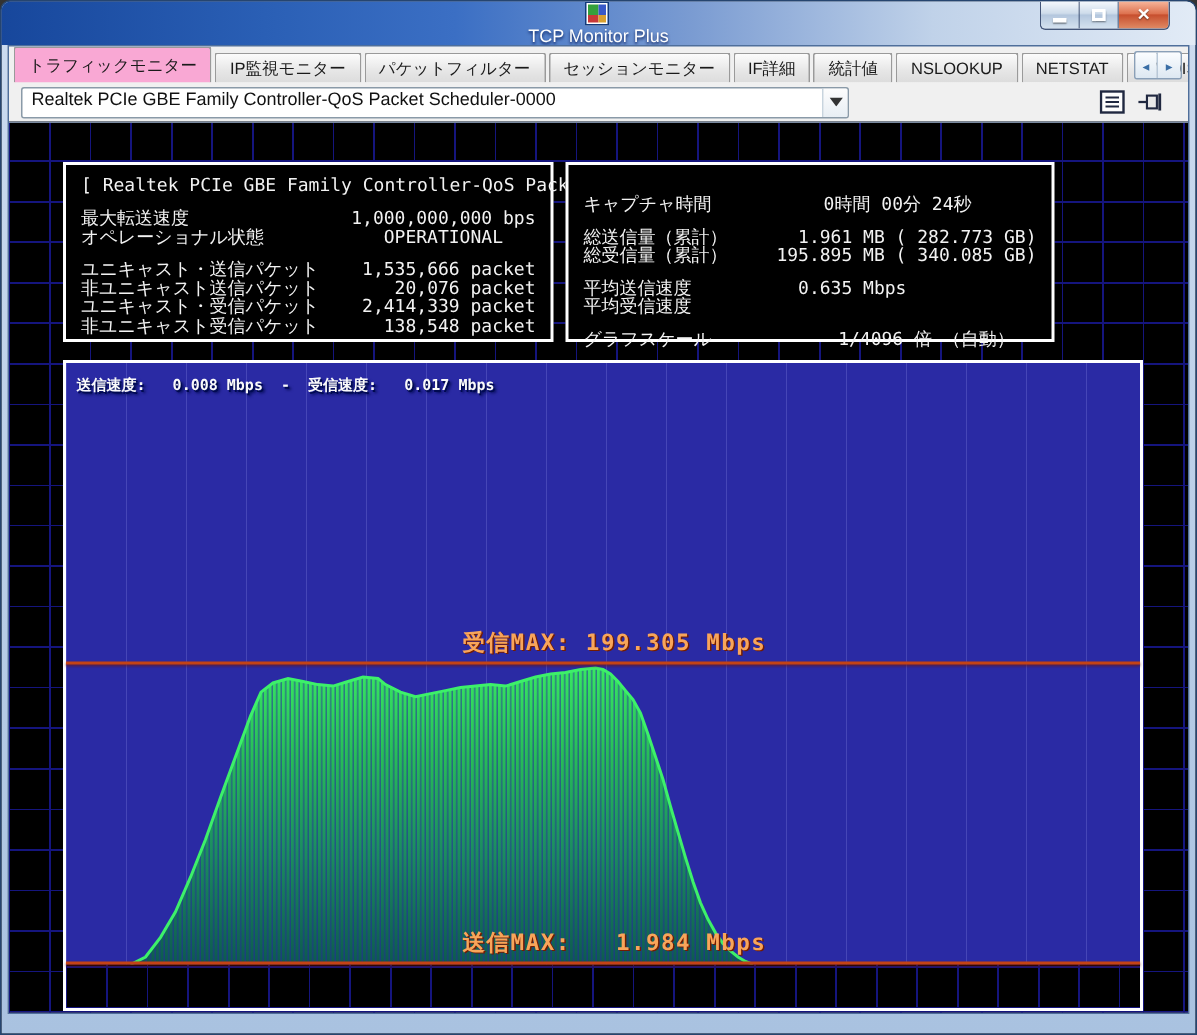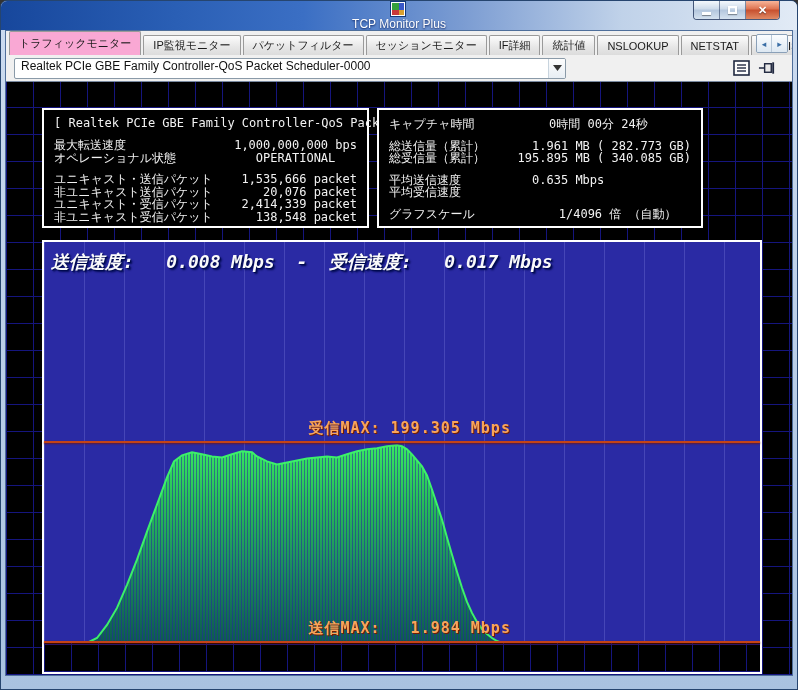--- a/index.html
+++ b/index.html
@@ -74,21 +74,21 @@
   
   #graph { position:absolute; left:36px; top:158px; width:720px; height:434px; border:2px solid #fff;
            background-color:#000;
            background-image:
              repeating-linear-gradient(0deg,#15157e 0,#15157e 1px,transparent 1px,transparent 27px),
              repeating-linear-gradient(90deg,#15157e 0,#15157e 1px,transparent 1px,transparent 27px); }
   #plot { position:absolute; left:0; top:0; width:716px; height:401px; background-color:#2a2aa4;
           background-image:repeating-linear-gradient(90deg,rgba(135,135,228,.30) 0,rgba(135,135,228,.30) 1px,transparent 1px,transparent 40px); }
   #area-svg { position:absolute; left:0; top:0; }
   #speed-header { position:absolute; left:7px; top:8px; font-family:"DejaVu Sans Mono", monospace;
-                  font-weight:bold; font-size:18px; color:#fafafa; white-space:pre; text-shadow:1px 1px 0 #000a50, 2px 2px 2px #000a50;font-style:italic; }
+                  font-weight:bold; font-size:10px; color:#fafafa; white-space:pre; text-shadow:1px 1px 0 #000a50, 2px 2px 2px #000a50; }
   .max-line { position:absolute; left:0; width:716px; height:2px; background:#c44316; box-shadow:0 1px 2px rgba(120,20,0,.7); }
   #recv-line { top:199px; }
   #send-line { top:399px; }
   .max-label { position:absolute; left:48%; transform:translateX(-50%); font-family:"DejaVu Sans Mono", monospace;
                font-weight:bold; font-size:15px; color:#f8a55a; white-space:pre; text-shadow:1px 1px 0 #741c00; letter-spacing:1px;padding-left:44px; }
   #recv-label { top:177px; }
   #send-label { top:377px; }
 </style>
 </head>
 <body>
@@ -207,21 +207,21 @@
               <span class="ival">2,414,339 packet</span>
             </div>
             <div class="irow">
               <span class="ilabel">非ユニキャスト受信パケット</span>
               <span class="ival">138,548 packet</span>
             </div>
           </div>
       </div>
 
       <div class="info-panel" id="panel-right">
-        <div class="rows" style="margin-top:2px">
+        <div class="rows" style="margin-top:14px">
             <div class="irow">
               <span class="ilabel">キャプチャ時間</span>
               <span class="ival">0時間 00分 24秒      </span>
             </div>
             <div class="irow gap">
               <span class="ilabel">総送信量（累計）</span>
               <span class="ival">1.961 MB ( 282.773 GB)</span>
             </div>
             <div class="irow">
               <span class="ilabel">総受信量（累計）</span>

